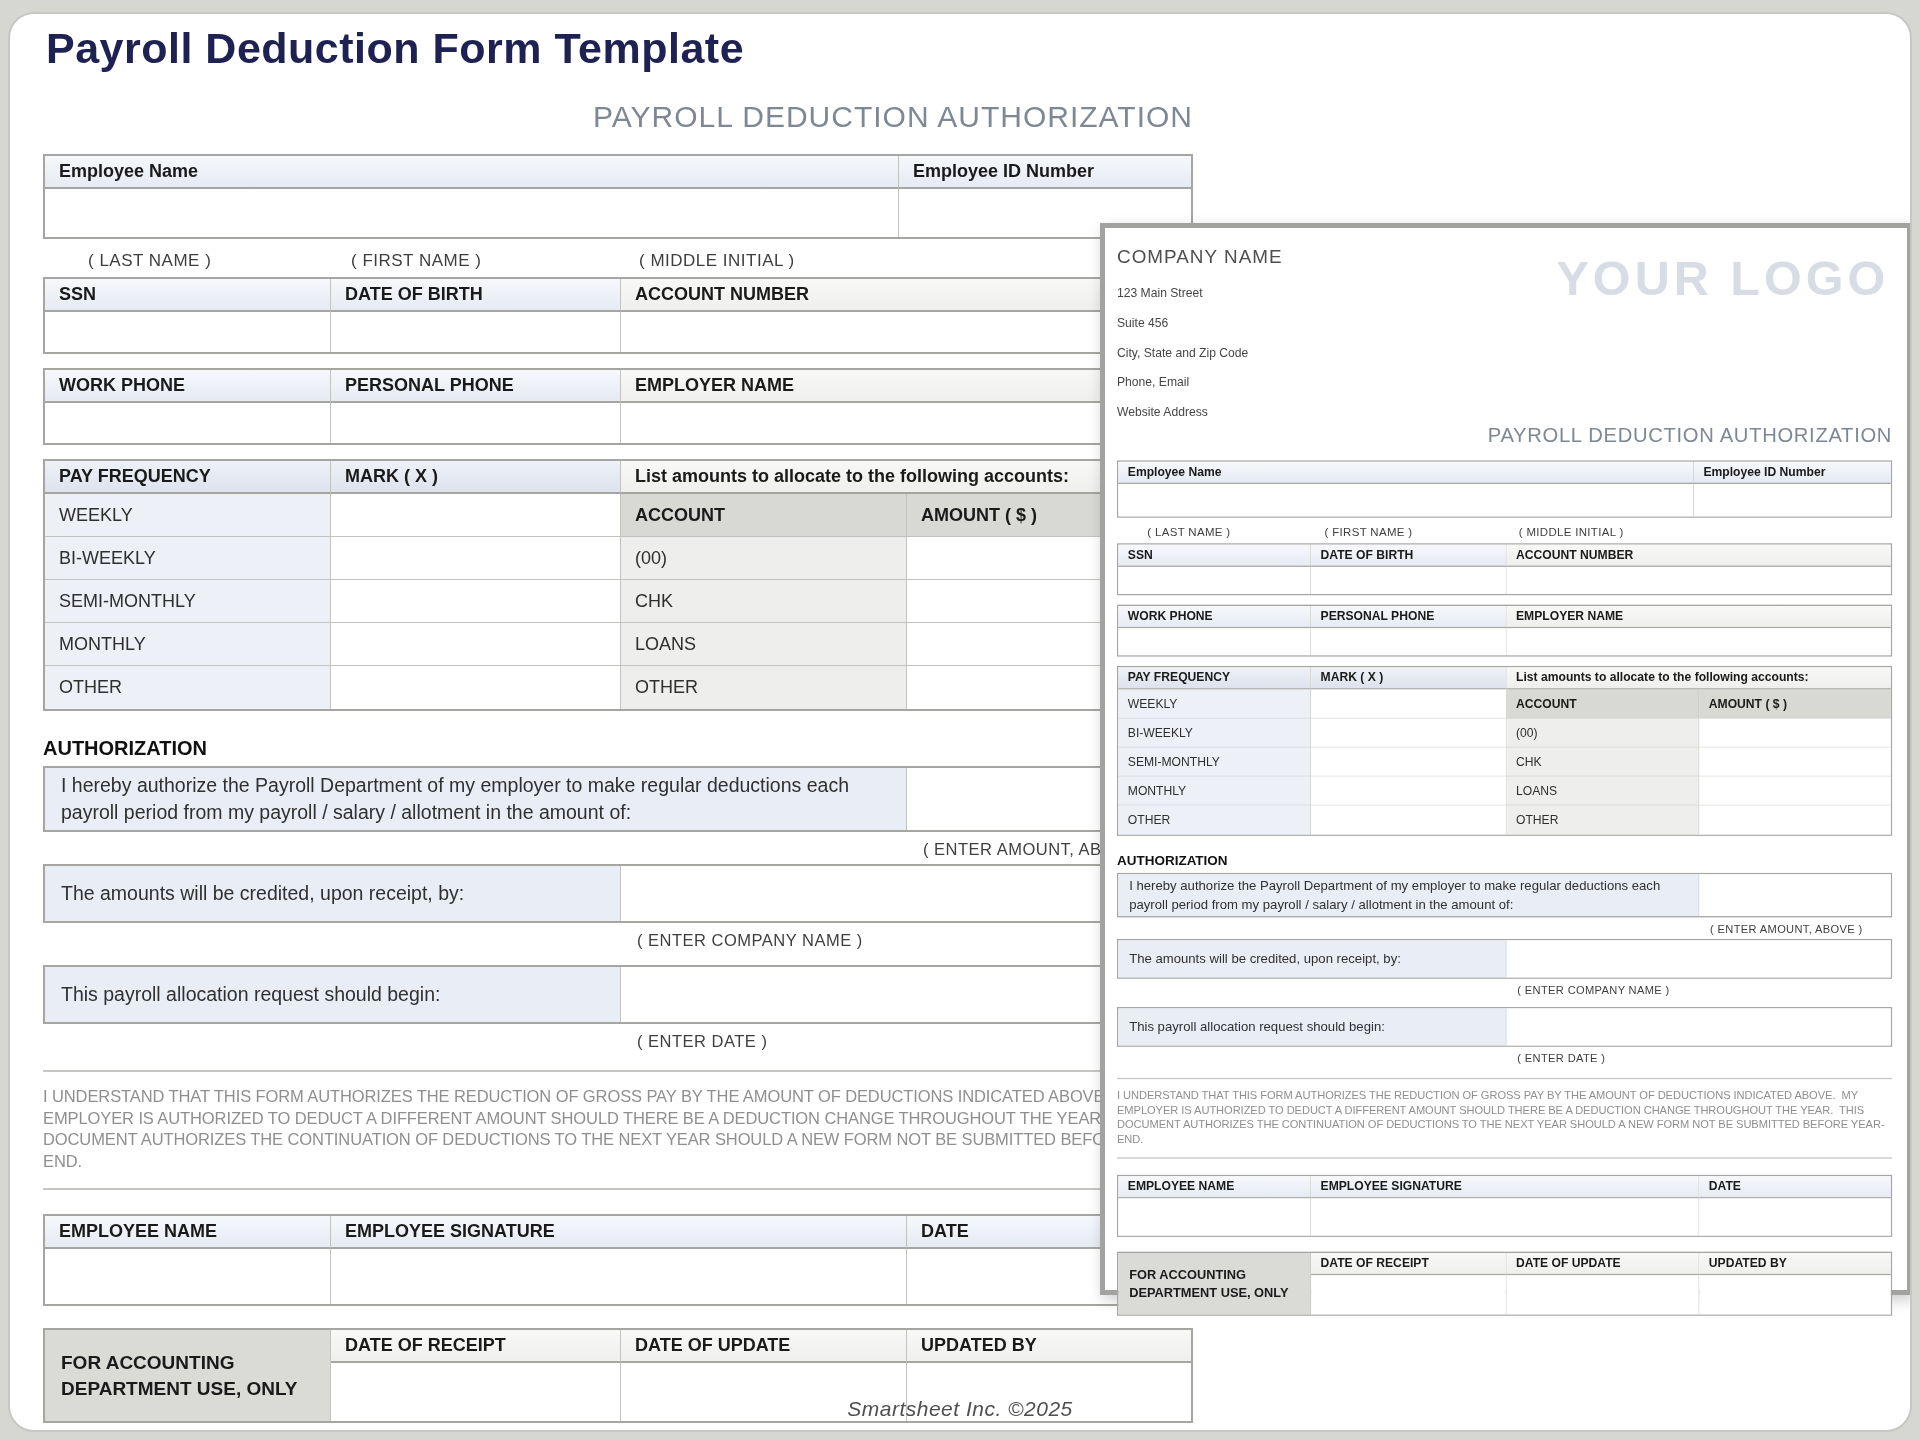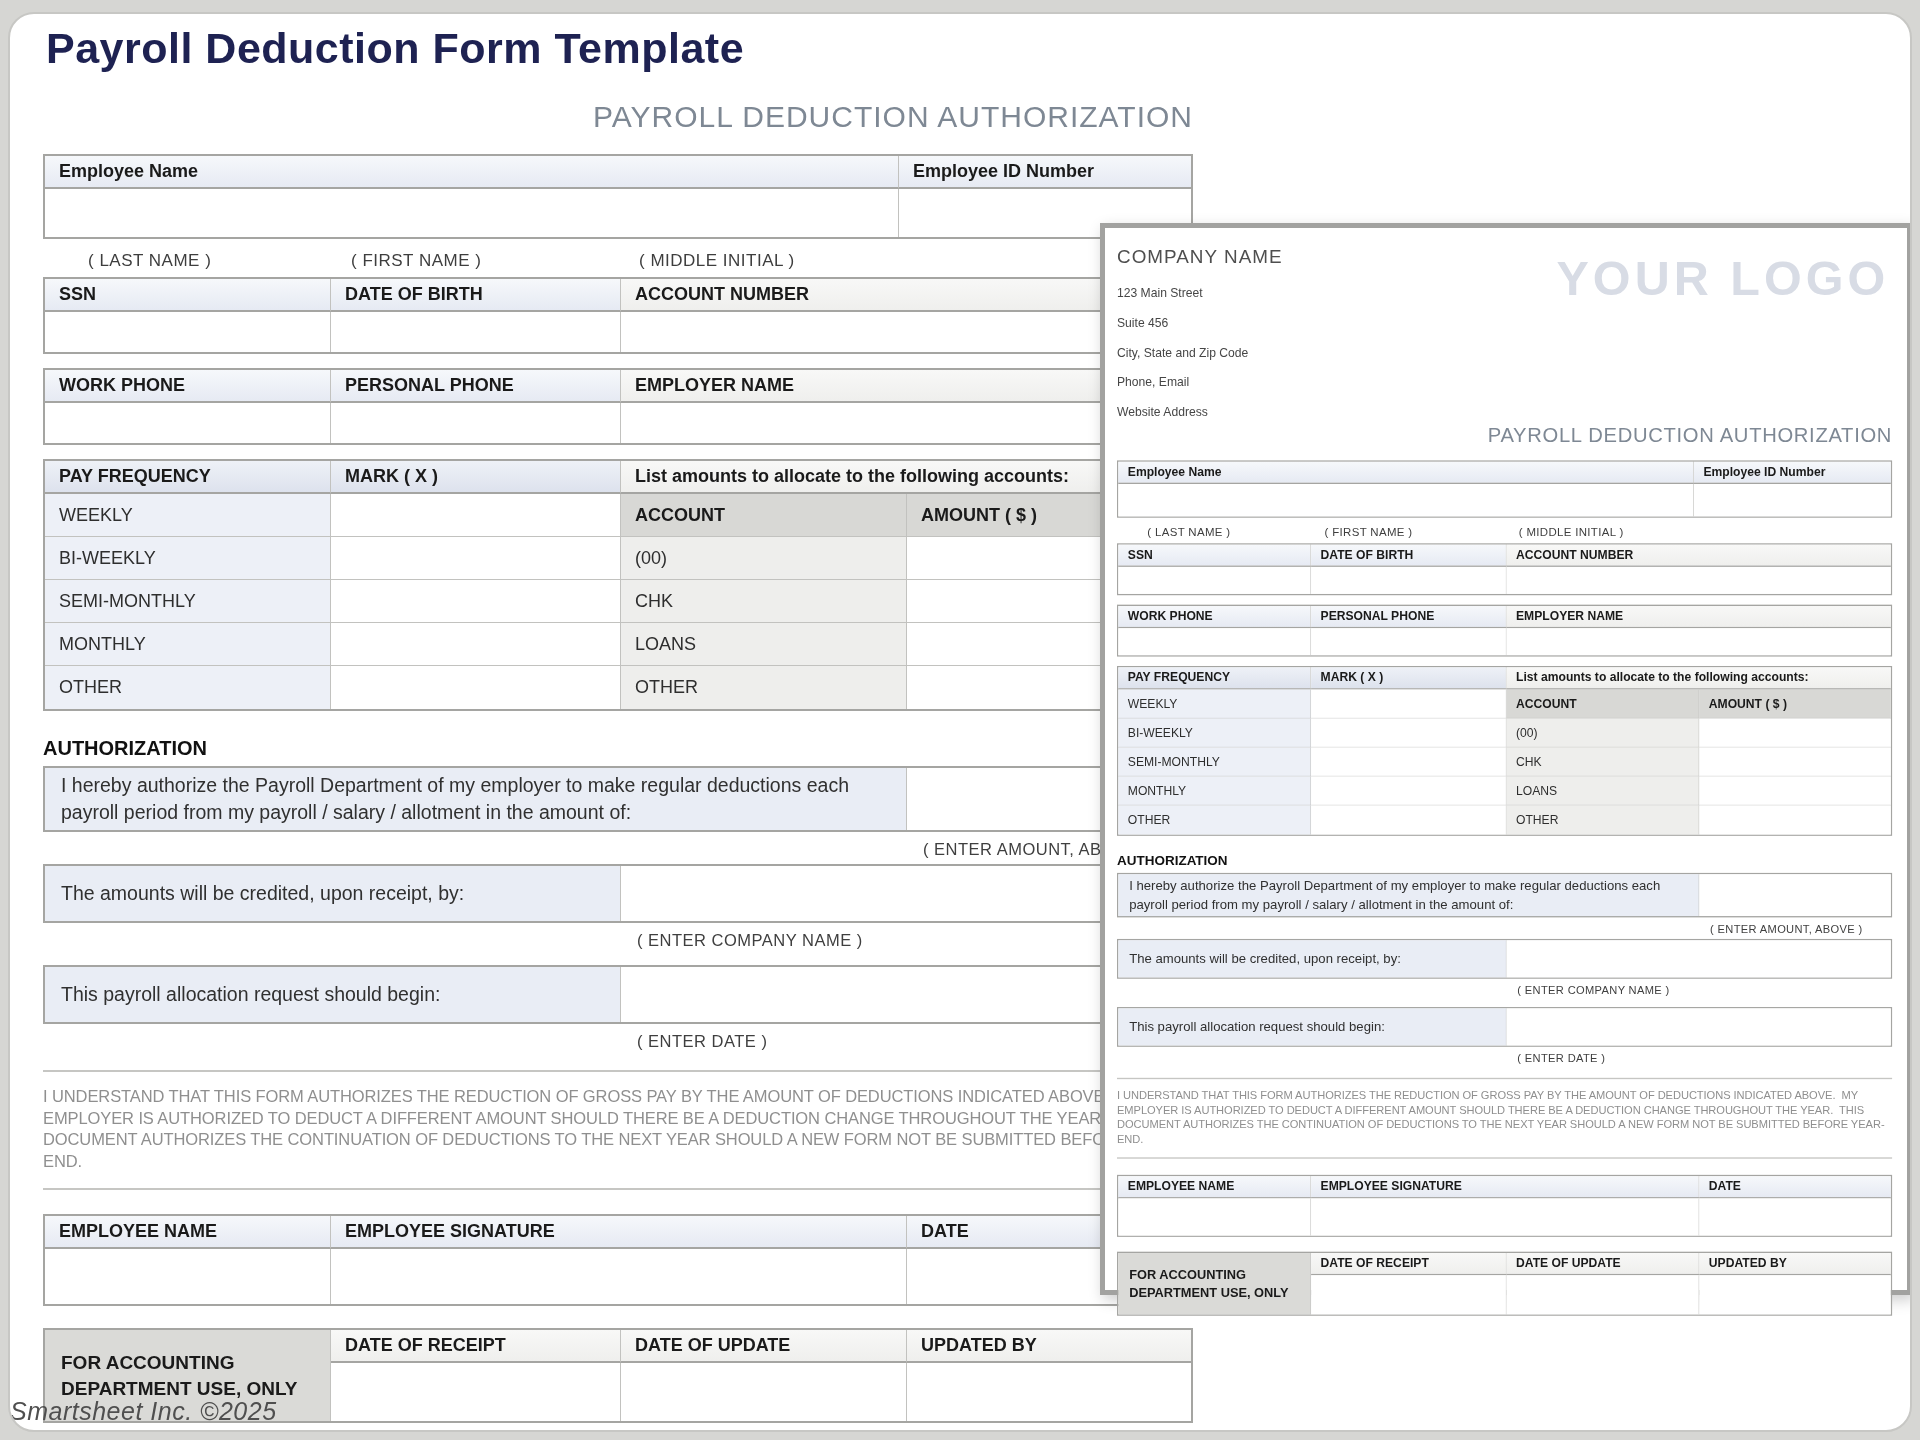--- a/index.html
+++ b/index.html
@@ -19,22 +19,22 @@
         color:var(--title-navy);letter-spacing:.5px;}
 
   .main-form-area{position:absolute;left:33px;top:86px;width:1150px;}
 
   .inset-panel{position:absolute;left:1090px;top:209px;width:812px;height:1072px;
         background:#fff;border:5px solid #a2a2a0;z-index:10;
         box-shadow:3px 5px 14px rgba(0,0,0,.20);}
   .inset-scale{position:absolute;left:12px;top:10px;width:1150px;
         transform:scale(0.674);transform-origin:0 0;}
 
-  .page-footer{position:absolute;left:0;right:0;top:1383px;text-align:left;
-        font-size:25px;font-style:italic;color:#4f4f4f;letter-spacing:.5px;}
+  .page-footer{position:absolute;left:0;right:0;top:1383px;text-align:center;
+        font-size:21px;font-style:italic;color:#4f4f4f;letter-spacing:.5px;}
 
   
   .tpl{width:1150px;color:#1a1a1a;}
 
   .company-header{position:relative;height:276px;padding-top:12px;}
   .company-name{font-size:28px;color:#4e4e4e;letter-spacing:1.5px;}
   .company-line{font-size:18px;line-height:44px;color:#464646;}
   .company-address{margin-top:16px;}
   .your-logo{position:absolute;right:4px;top:18px;font-size:72px;font-weight:bold;
         color:var(--logo-gray);letter-spacing:6px;white-space:nowrap;}

